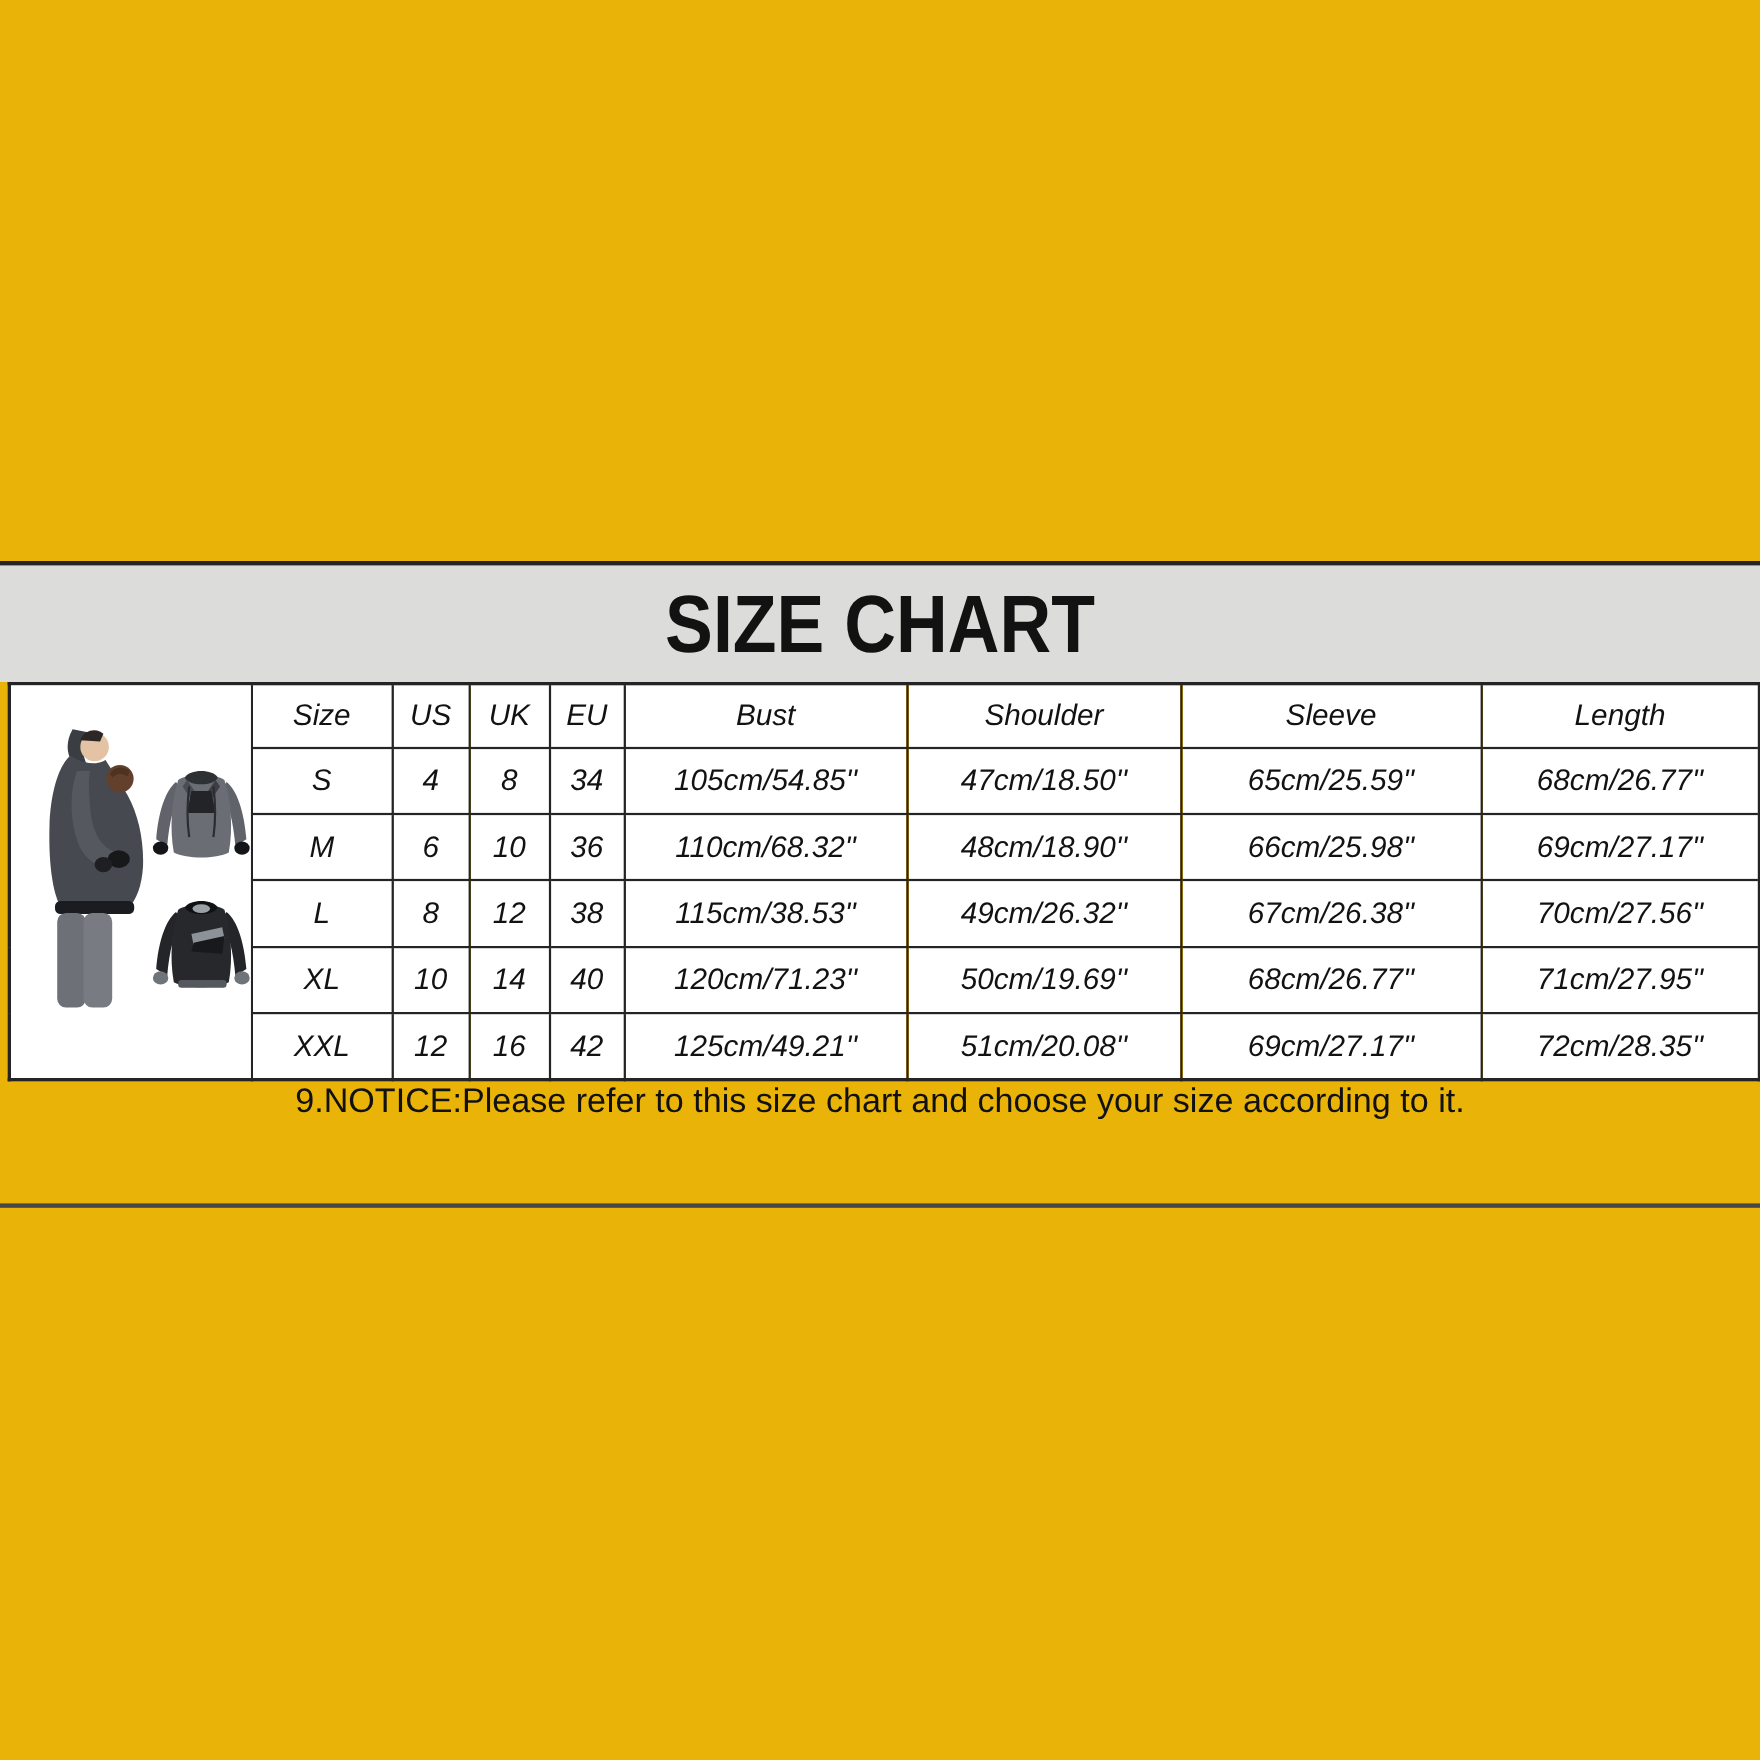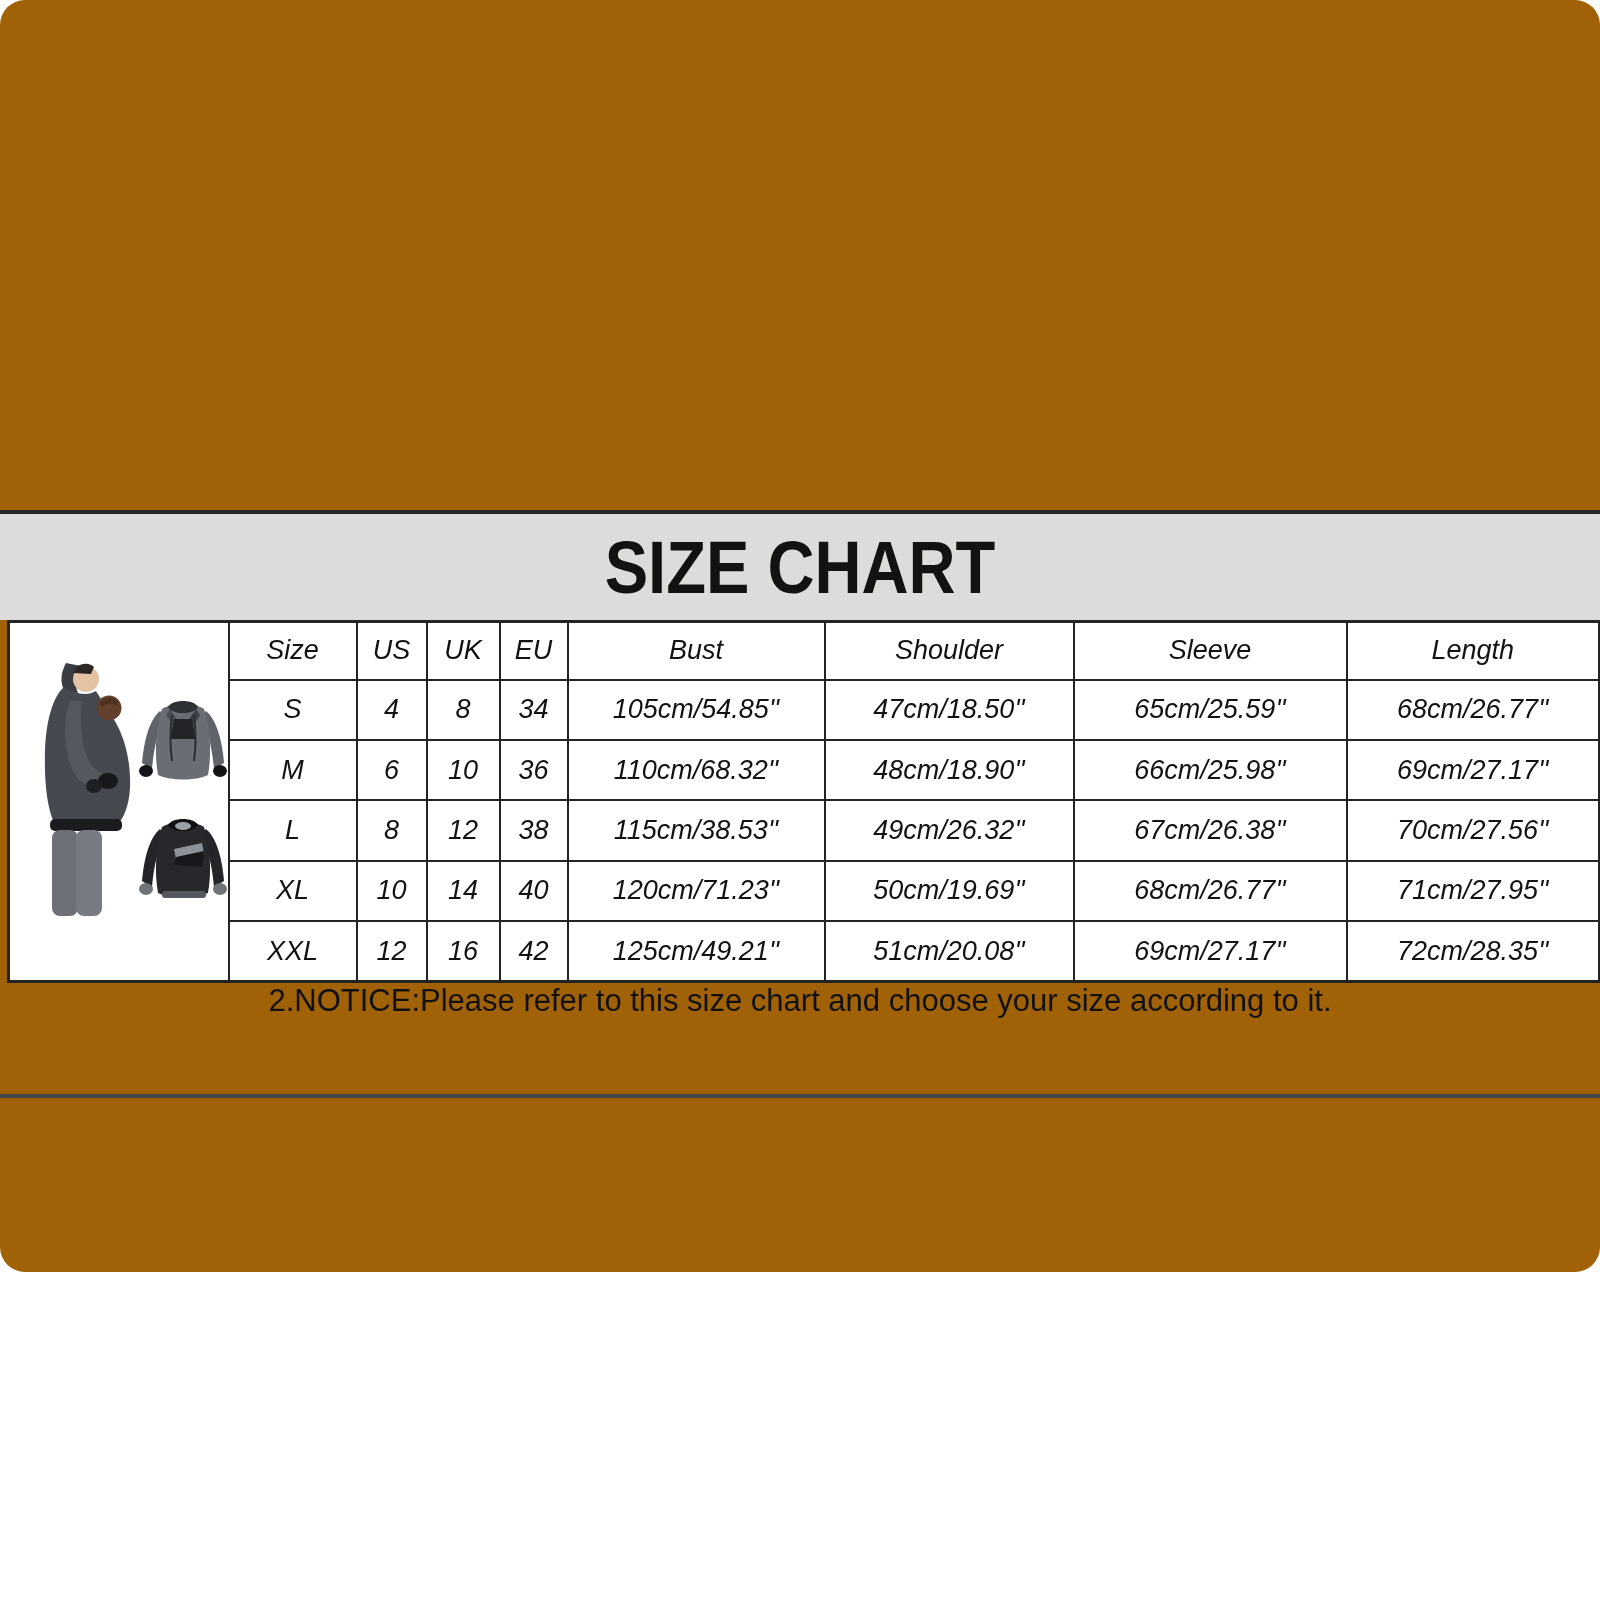--- a/index.html
+++ b/index.html
@@ -4,24 +4,23 @@
 <style>
   html, body {
     margin: 0;
     padding: 0;
     background: #ffffff;
     font-family: "Liberation Sans", sans-serif;
   }
   .canvas {
     position: relative;
     width: 1600px;
-    height: 1272px;
-    background: #a16207;
+    height: 1600px;
+    background: #eab308;
     overflow: hidden;
-    border-radius: 25px;
   }
   
   .title-bar {
     position: absolute;
     top: 510px;
     left: 0;
     width: 1600px;
     height: 110px;
     background: #dcdcda;
     border-top: 4px solid #262626;
@@ -216,18 +215,18 @@
       <td>42</td>
       <td>125cm/49.21''</td>
       <td>51cm/20.08''</td>
       <td>69cm/27.17''</td>
       <td>72cm/28.35''</td>
     </tr>
   </tbody>
     </table>
 
   <div class="notices">
-    <div>2.NOTICE:Please refer to this size chart and choose your size according to it.</div>
+    <div>9.NOTICE:Please refer to this size chart and choose your size according to it.</div>
   </div>
 
   <div class="bottom-rule"></div>
 
 </div>
 
 </body></html>

